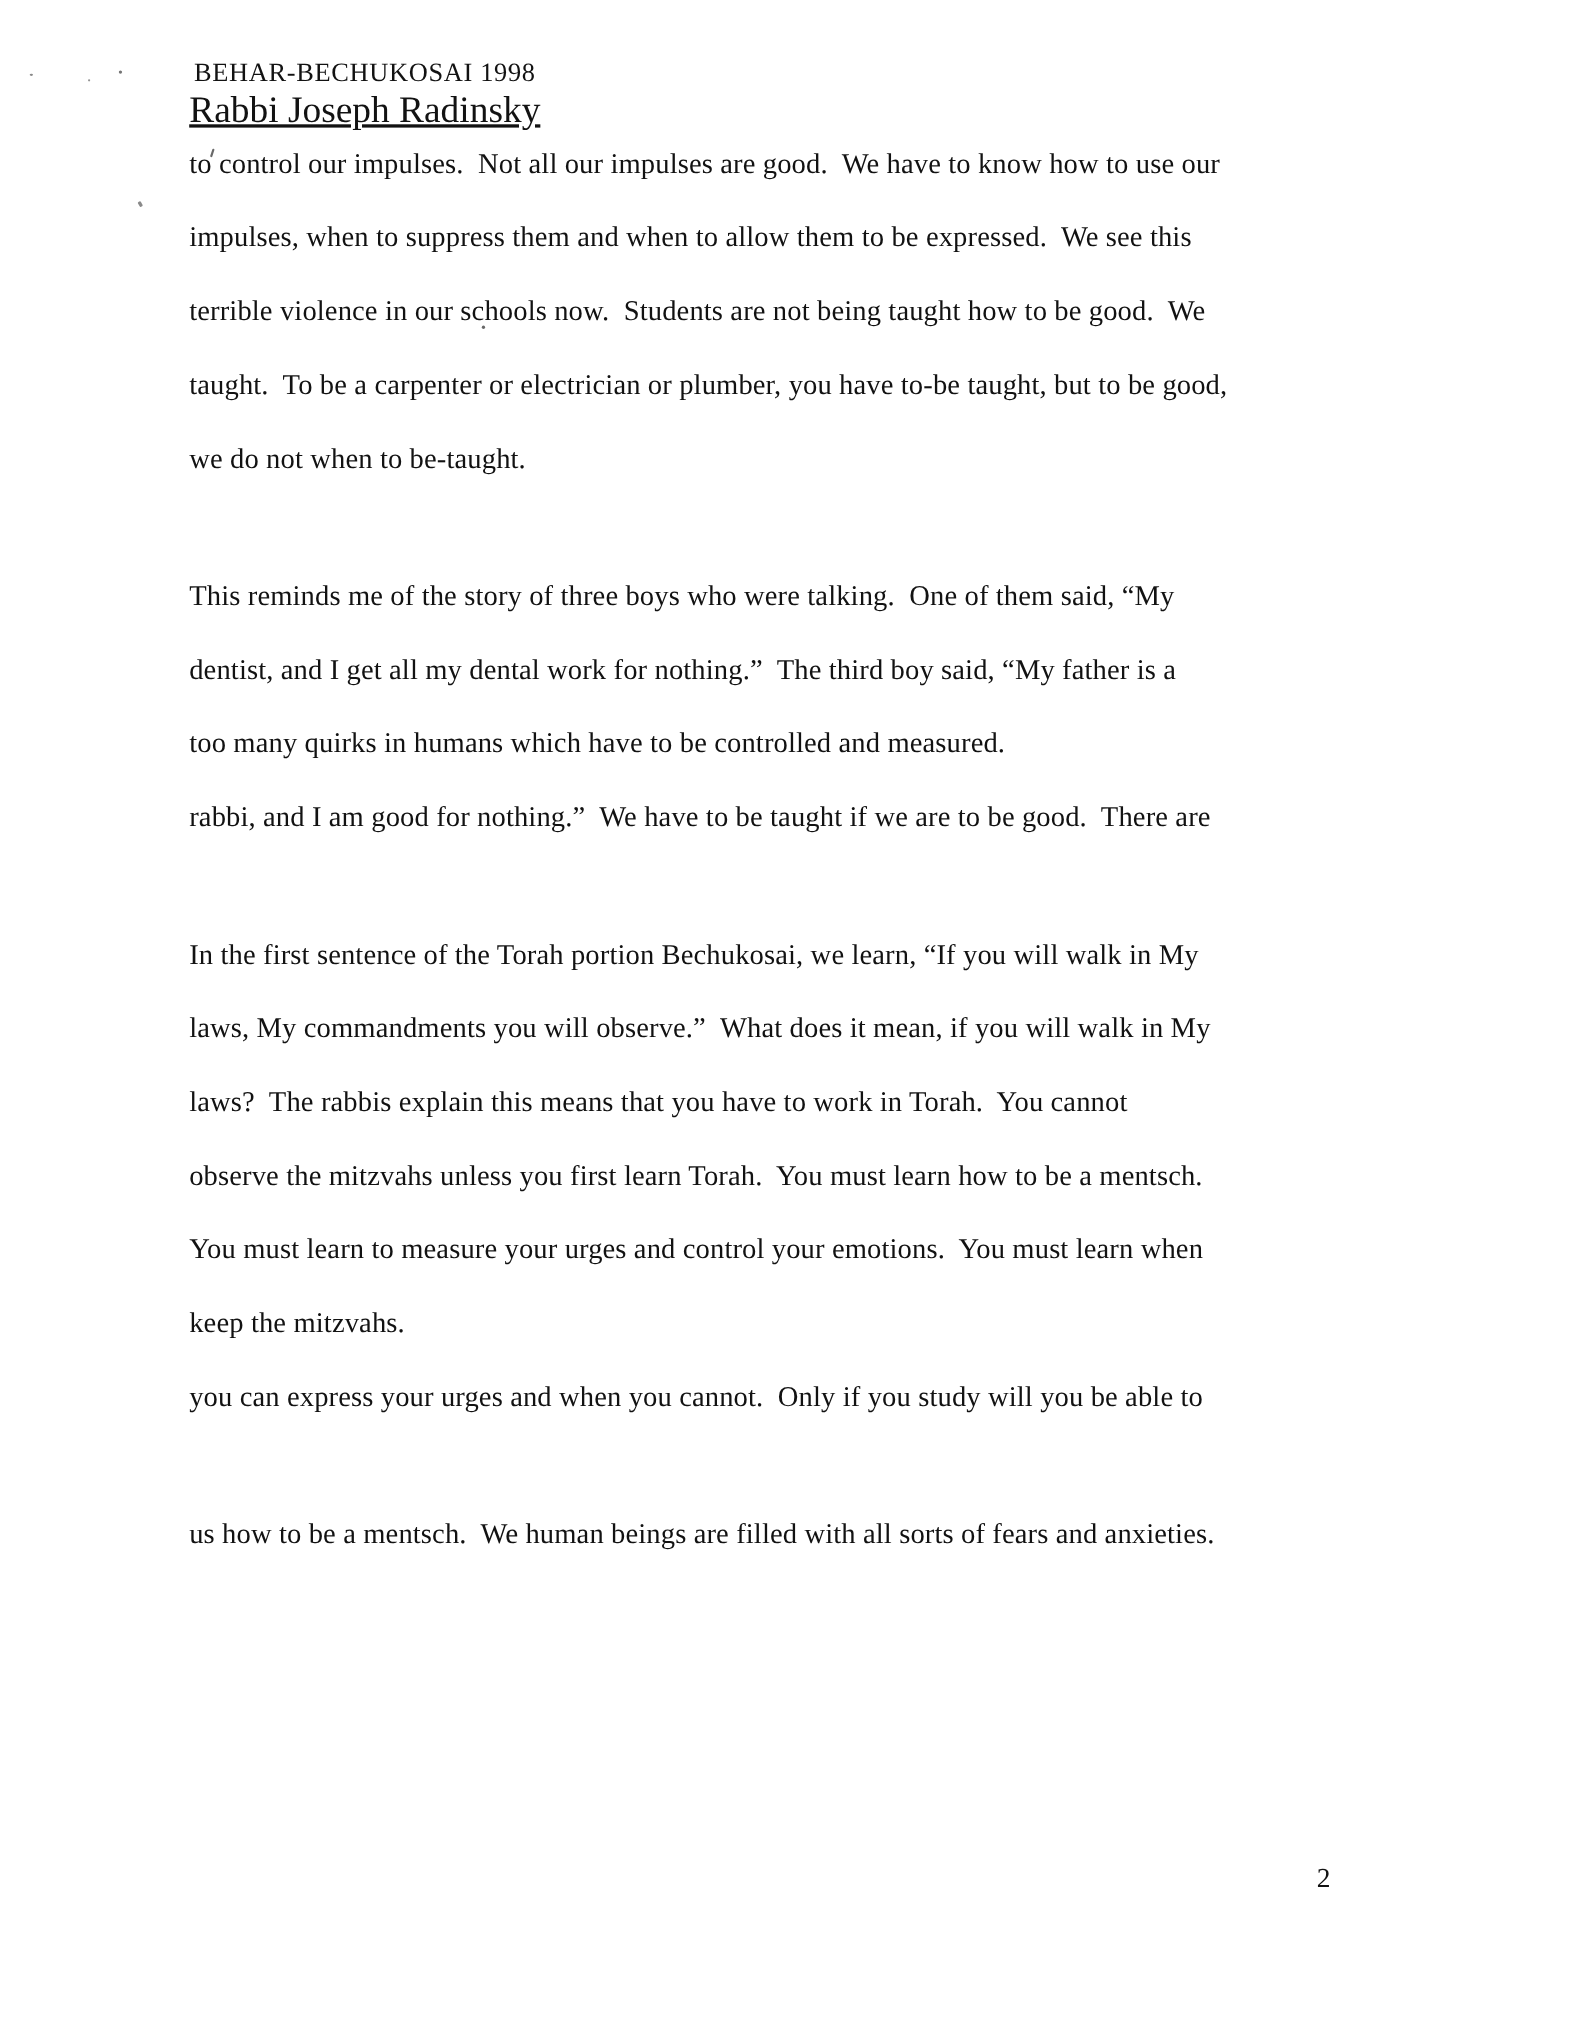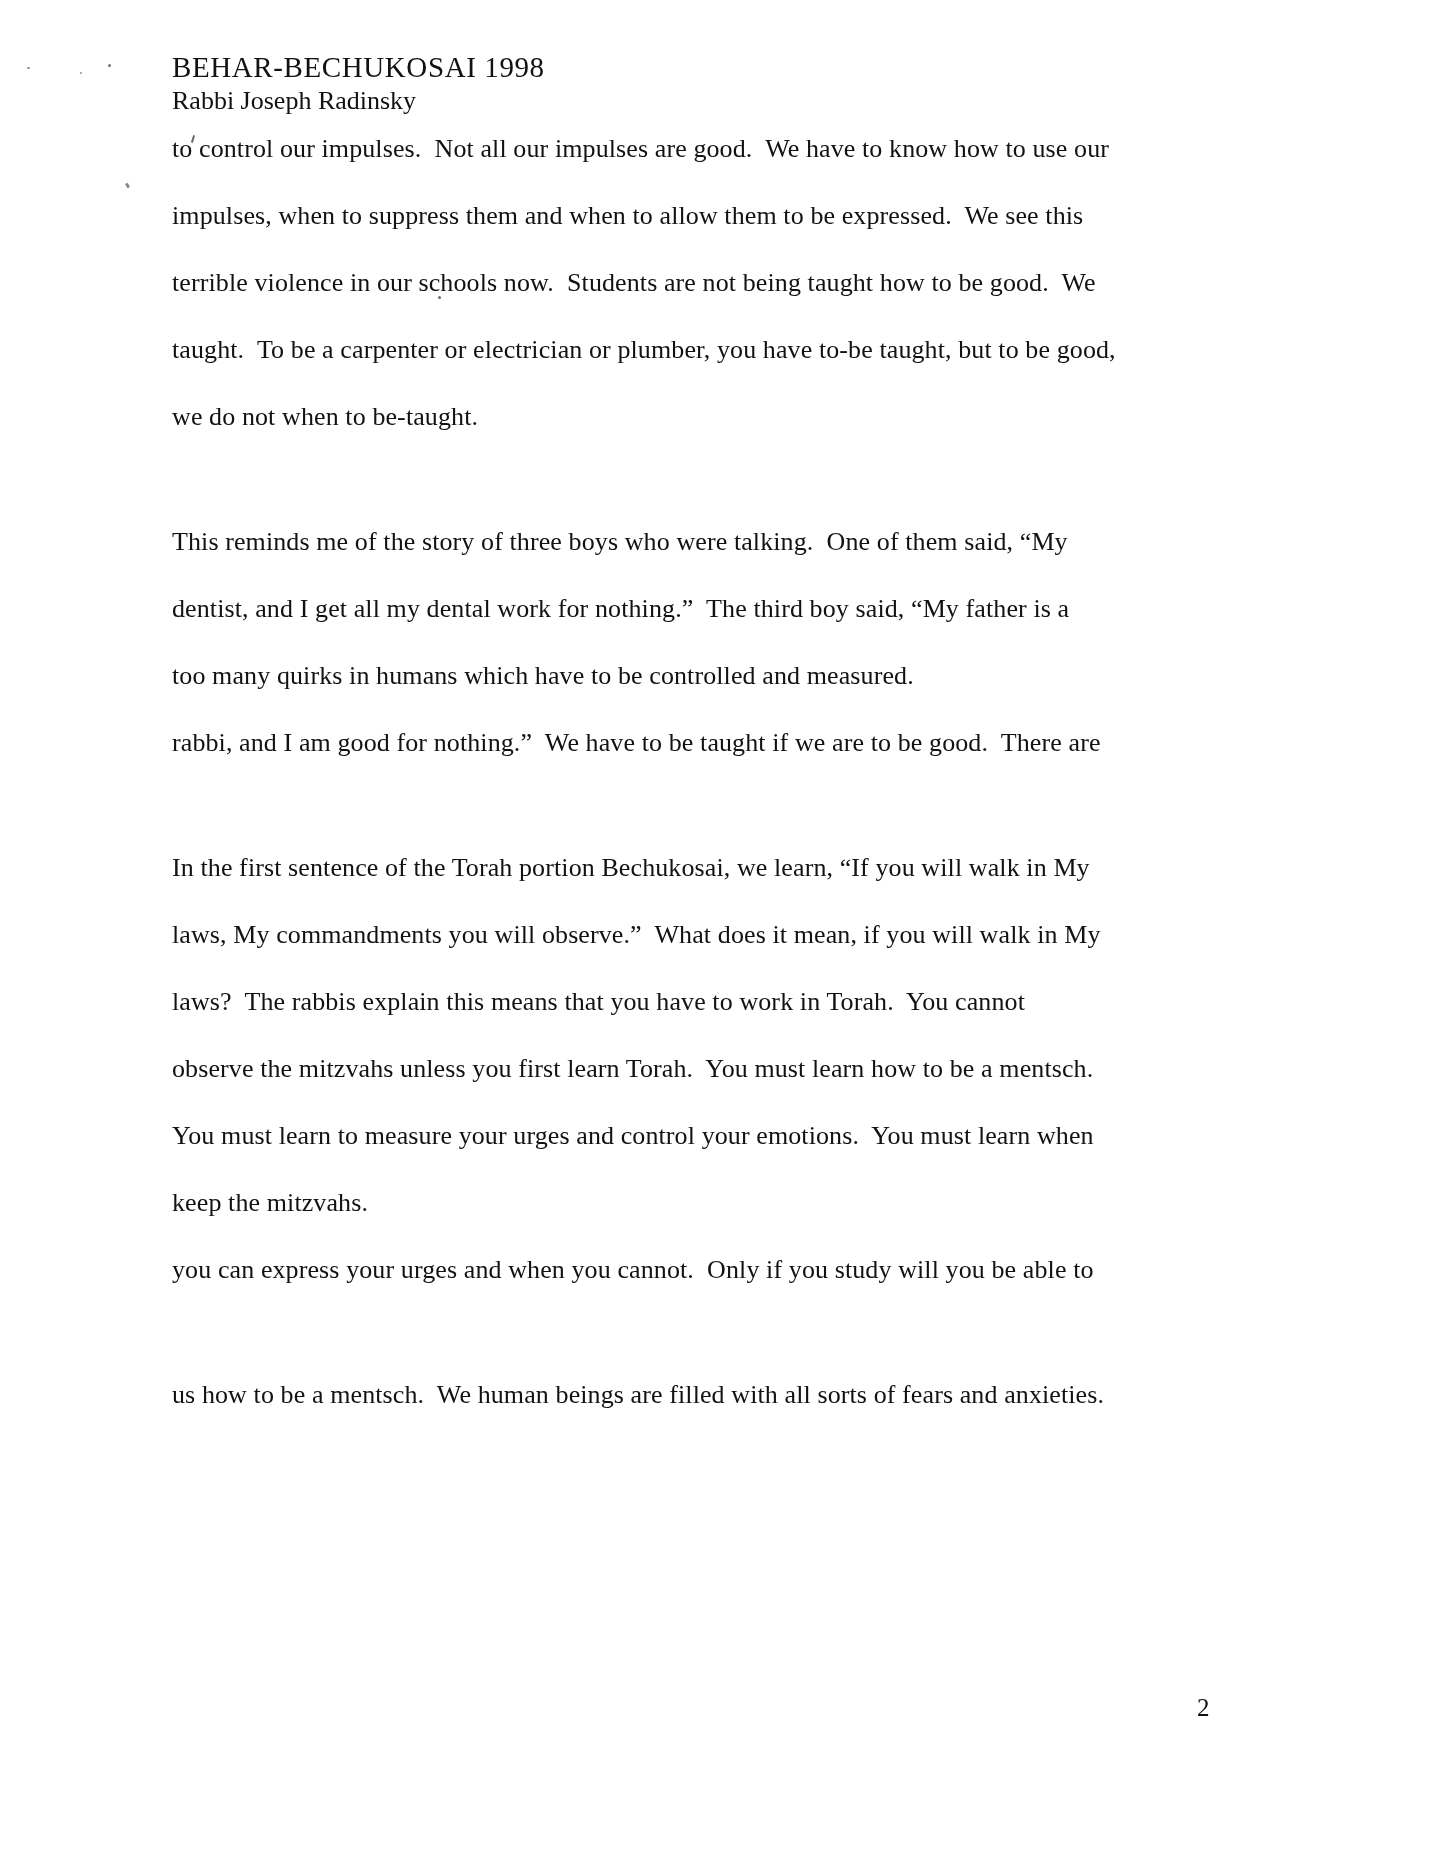--- a/index.html
+++ b/index.html
@@ -19,30 +19,31 @@
     position: absolute;
     inset: 0;
     background: #ffffff;
   }
   .doc-header {
     position: absolute;
     left: 172px;
     top: 50px;
   }
   .doc-title {
-    font-size: 29px;
+    font-size: 24px;
     line-height: 34px;
     letter-spacing: 0.6px;
     white-space: pre;
     text-align: center;
   }
   .doc-author {
-    font-size: 26px;
+    font-size: 34px;
     line-height: 34px;
     white-space: pre;
+    text-decoration: underline;
   }
   .doc-body {
     position: absolute;
     left: 172px;
     top: 115px;
   }
   .para {
     margin: 0 0 58px 0;
     padding: 0;
   }

